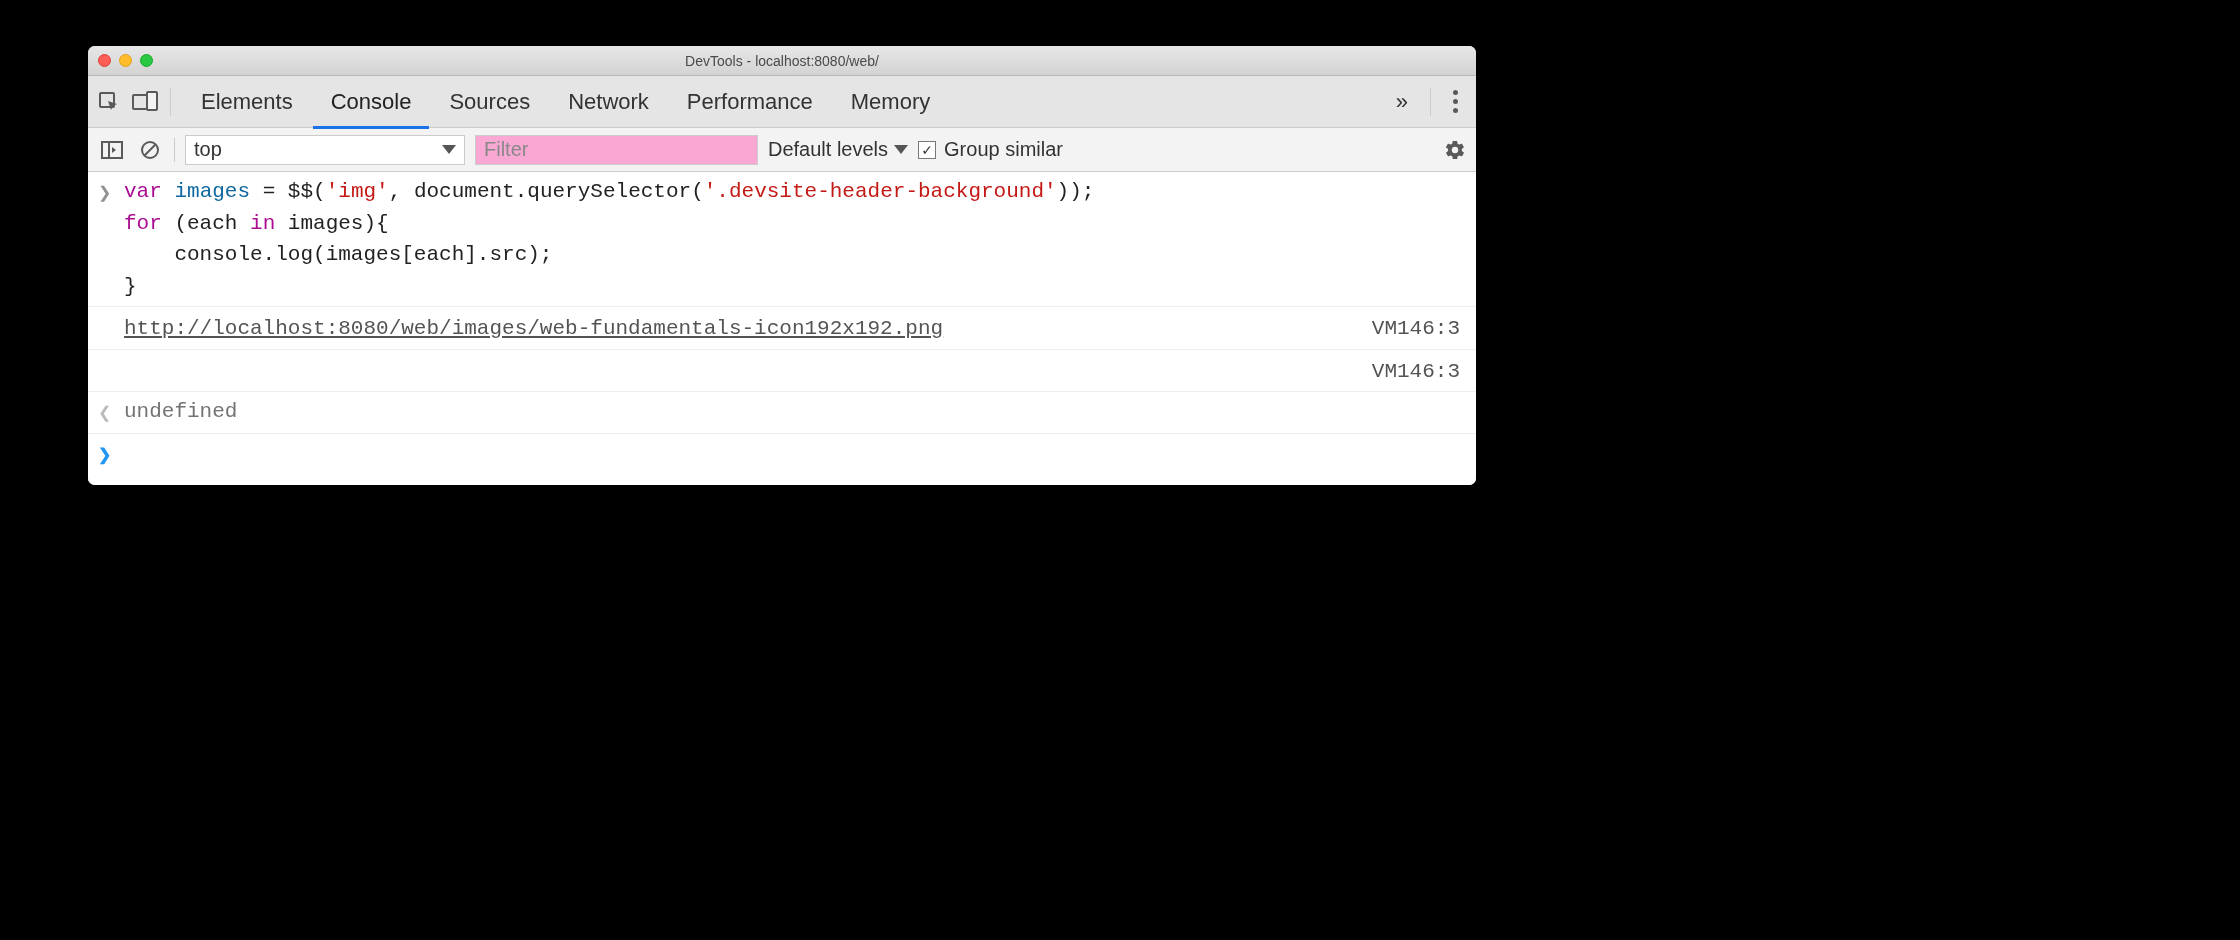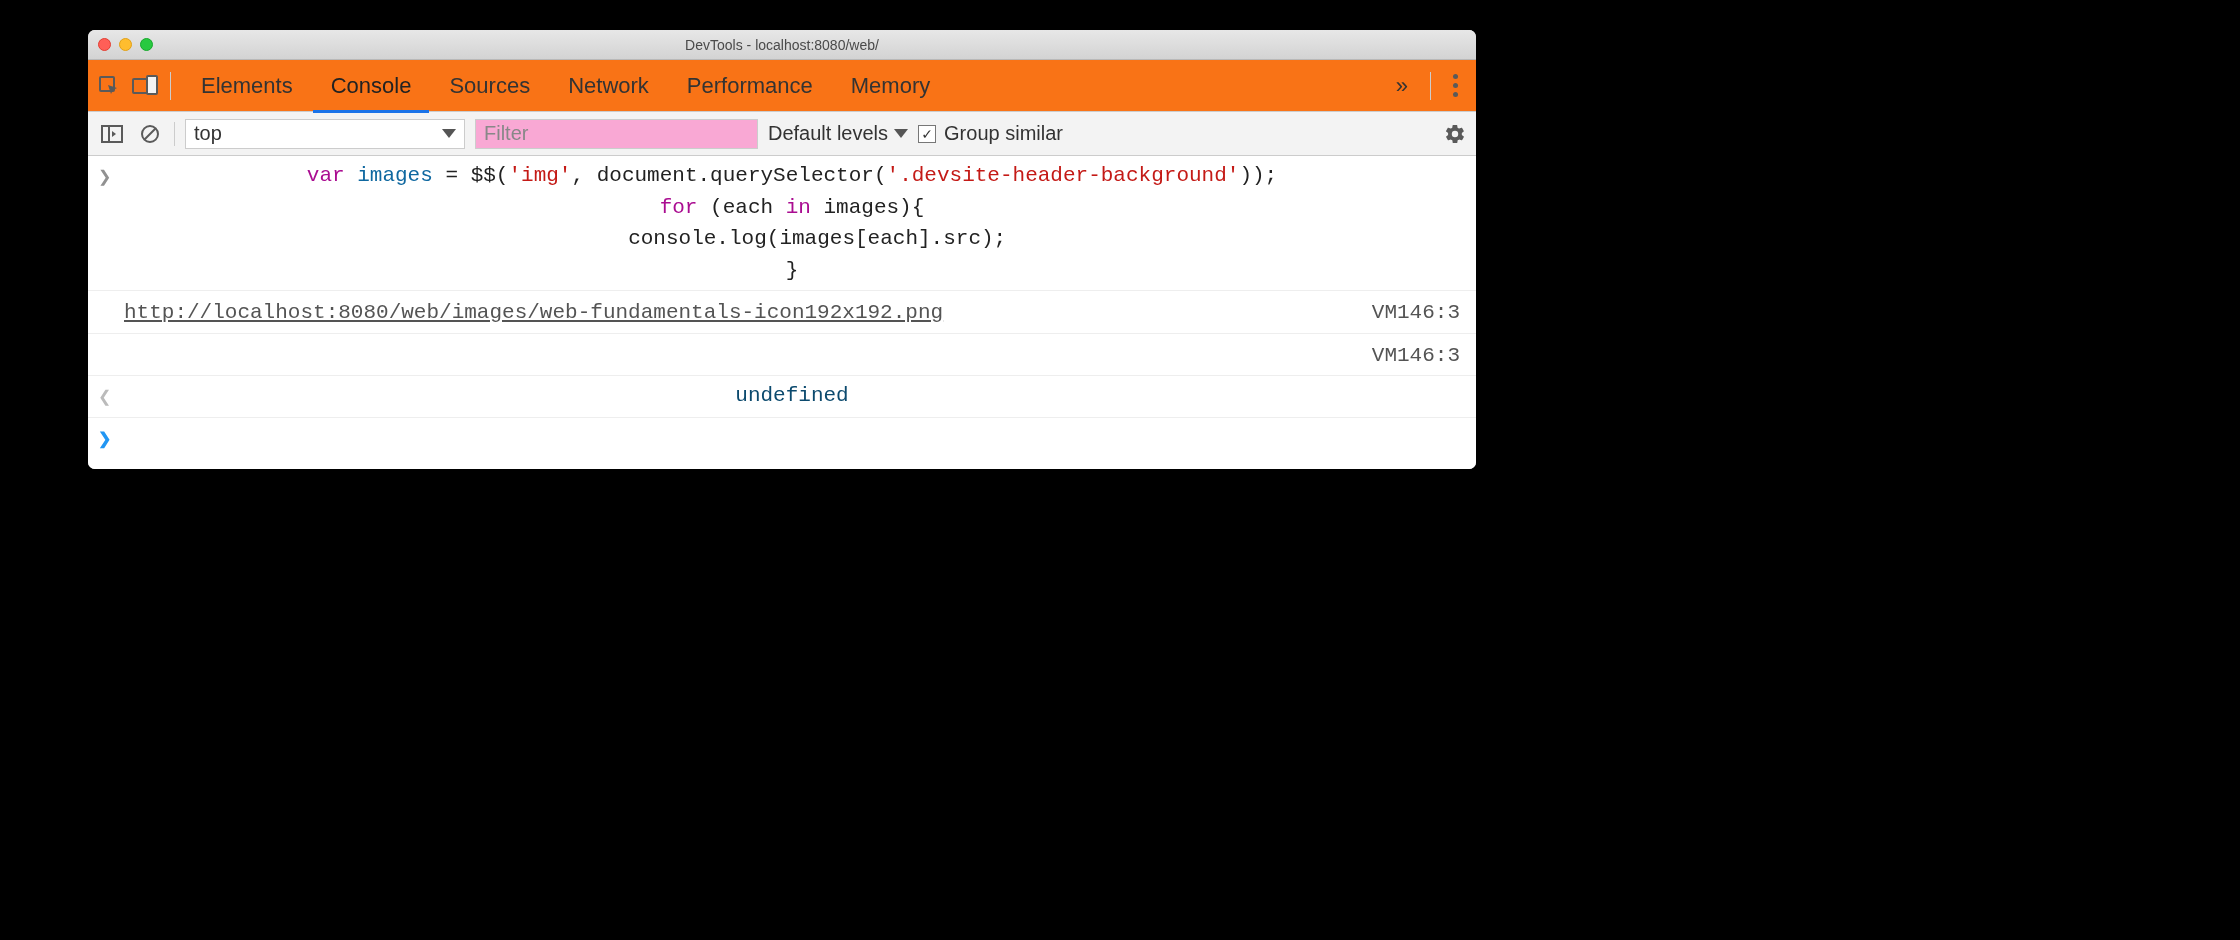--- a/index.html
+++ b/index.html
@@ -7,21 +7,21 @@
     margin: 0;
     background: #000;
     width: 2240px;
     height: 940px;
     font-family: -apple-system, "Helvetica Neue", Arial, sans-serif;
     position: relative;
   }
   .window {
     position: absolute;
     left: 88px;
-    top: 30px;
+    top: 46px;
     width: 1388px;
     background: #fff;
     border-radius: 7px;
     box-shadow: 0 20px 60px rgba(0,0,0,0.5);
     overflow: hidden;
   }
   .titlebar {
     height: 30px;
     background: linear-gradient(#e7e7e7,#d3d3d3);
     border-bottom: 1px solid #b8b8b8;
@@ -48,21 +48,21 @@
     font-size: 14px;
     color: #4a4a4a;
     pointer-events: none;
     font-weight: 400;
   }
   .tabbar {
     height: 52px;
     display: flex;
     align-items: center;
     border-bottom: 1px solid #ccc;
-    background: #f97316;
+    background: #e5e5e5;
     padding: 0 8px 0 4px;
     gap: 2px;
   }
   .tabbar .iconbtn {
     width: 34px; height: 34px;
     display: flex; align-items: center; justify-content: center;
     color: #5a5a5a;
     cursor: pointer;
   }
   .tabbar .sep {
@@ -176,42 +176,42 @@
     flex: 0 0 26px;
     color:#919191;
     font-family: -apple-system, Arial, sans-serif;
     font-size: 18px;
     line-height:32px;
     user-select:none;
   }
   .gutter .chev-in::before { content:"❯"; font-size:16px; color:#919191; }
   .gutter .chev-out::before { content:"❮"; font-size:16px; color:#bbb; }
   .gutter .chev-prompt::before { content:"❯"; font-size:16px; color:#2196f3; font-weight:bold;}
-  .content { flex: 1 1 auto; white-space: pre; color:#333;text-align:center; }
+  .content { flex: 1 1 auto; white-space: pre; color:#333; }
   .src-link {
     color:#545454;
     cursor:pointer;
     margin-left: 20px;
     white-space: nowrap;
     margin-top: 2px;
   }
   .url-link {
     color:#545454;
     text-decoration: underline;
     cursor:pointer;
   }
   .urow { display:flex; align-items:baseline; }
   .urow .src-link { margin-left:auto; }
 
   
   .kw { color:#aa0d91; }   
   .id { color:#0f68a0; }   
   .str { color:#c41a16; }  
   .plain { color:#222; }
-  .undef { color:#0c4a6e; }
+  .undef { color:#737373; }
 
   
   svg { display:block; }
 </style>
 </head>
 <body>
 
 <div class="window">
 
   <div class="titlebar">

